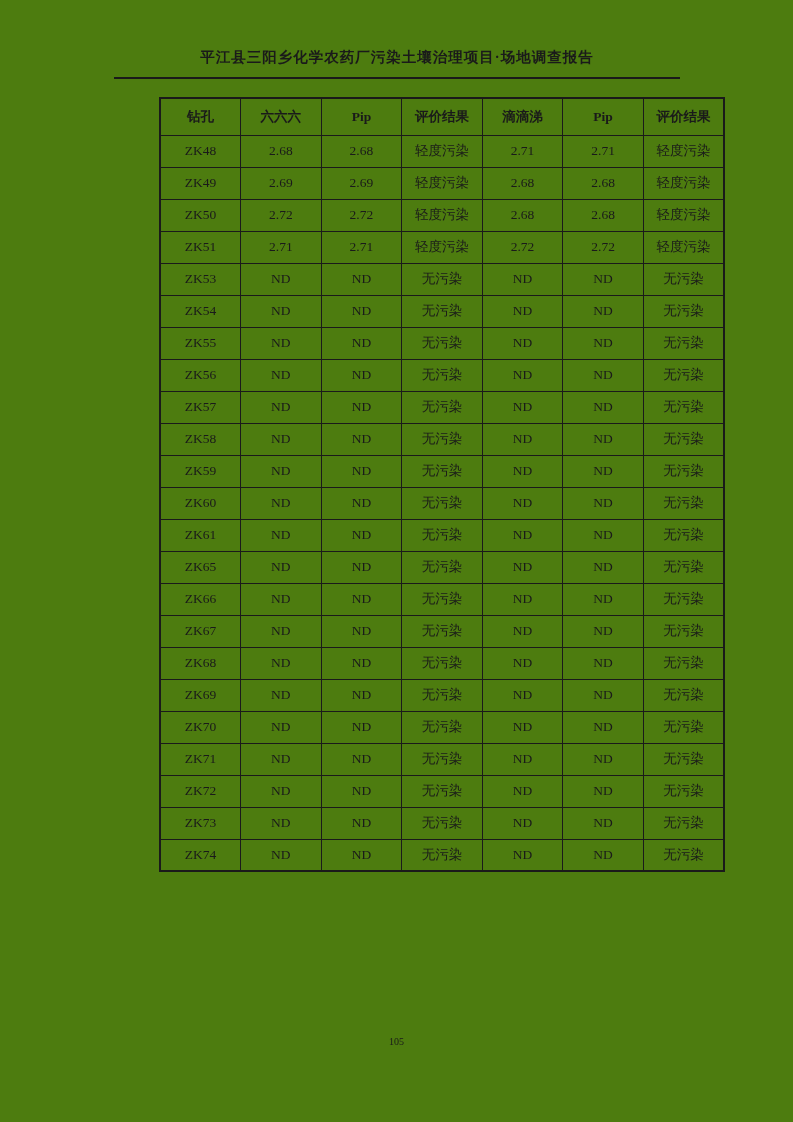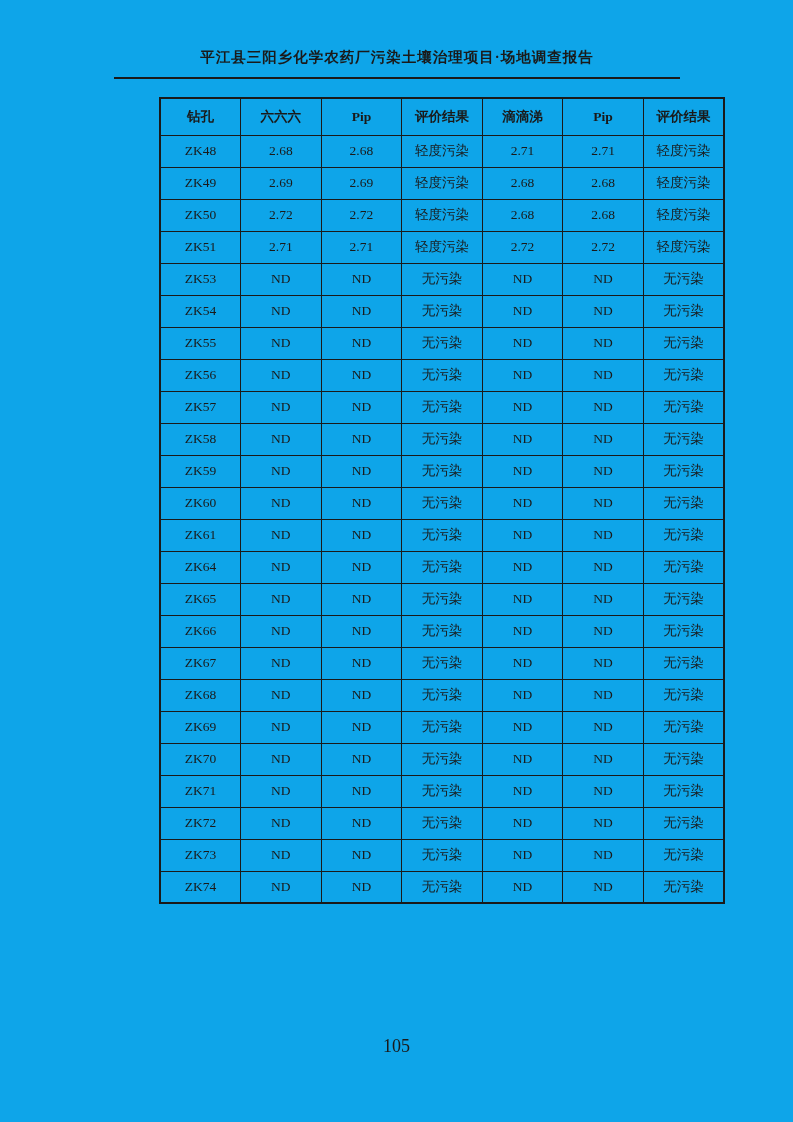--- a/index.html
+++ b/index.html
@@ -5,21 +5,21 @@
   * { box-sizing: border-box; }
   html, body {
     margin: 0;
     padding: 0;
     background: #ffffff;
   }
   .page {
     position: relative;
     width: 793px;
     height: 1122px;
-    background: #0ea5e9;
+    background: #4d7c0f;
     color: #1a1a1a;
     font-family: "Liberation Serif", "DejaVu Serif", serif;
     overflow: hidden;
   }
   .doc-header {
     position: absolute;
     top: 48px;
     left: 114px;
     width: 566px;
     text-align: center;
@@ -59,21 +59,21 @@
   table.data-table td {
     height: 32px;
     font-weight: normal;
   }
   .page-number {
     position: absolute;
     top: 1036px;
     left: 0;
     width: 100%;
     text-align: center;
-    font-size: 18px;
+    font-size: 10px;
     color: #1a1a1a;
   }
 </style>
 </head>
 <body>
 
 <div class="page">
 
   <div class="doc-header">
     <div class="doc-header-title">平江县三阳乡化学农药厂污染土壤治理项目·场地调查报告</div>
@@ -203,29 +203,20 @@
         <tr>
           <td>ZK61</td>
           <td>ND</td>
           <td>ND</td>
           <td>无污染</td>
           <td>ND</td>
           <td>ND</td>
           <td>无污染</td>
         </tr>
         <tr>
-          <td>ZK64</td>
-          <td>ND</td>
-          <td>ND</td>
-          <td>无污染</td>
-          <td>ND</td>
-          <td>ND</td>
-          <td>无污染</td>
-        </tr>
-        <tr>
           <td>ZK65</td>
           <td>ND</td>
           <td>ND</td>
           <td>无污染</td>
           <td>ND</td>
           <td>ND</td>
           <td>无污染</td>
         </tr>
         <tr>
           <td>ZK66</td>

